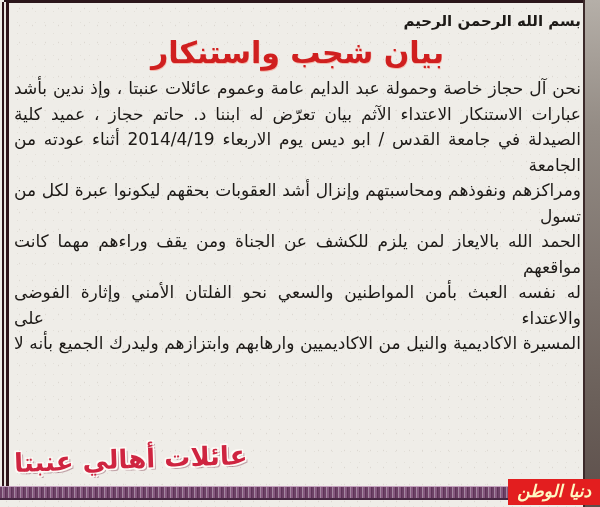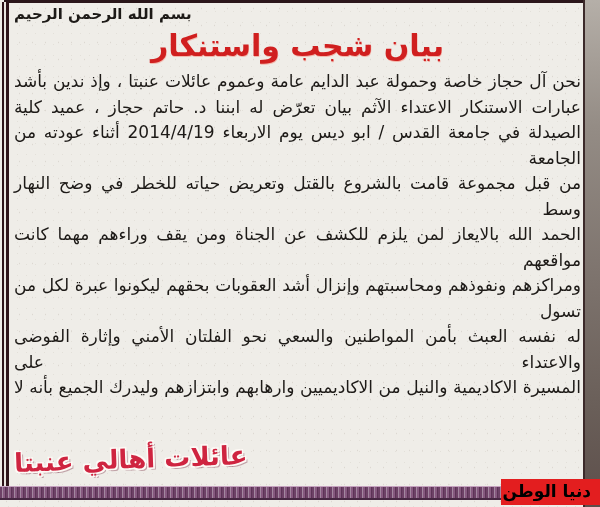--- a/index.html
+++ b/index.html
@@ -43,24 +43,25 @@
       #6d4166 0 2px, #a387a0 2px 3px, #86597f 3px 5px, #5c3356 5px 6px);
     border-top: 1px solid #c5a2bf;
     border-bottom: 2px solid #462742;
   }
   
   .content {
     position: absolute; top: 4px; right: 19px; left: 14px;
     color: #1d1a17;
   }
   .basmala {
-    text-align: left;
+    text-align: right;
     font-size: 15px;
     font-weight: bold;
     line-height: 20px;
+    margin-top: 7px;
   }
   .title {
     margin: 3px 0 4px;
     text-align: center;
     color: #d01f1f;
     font-size: 30px;
     font-weight: bold;
     line-height: 38px;
     text-shadow: 0.5px 0.5px 0 #f3b9ae;
   }
@@ -84,47 +85,47 @@
       -1.5px -1.5px 0 #fdf9f5, 1.5px -1.5px 0 #fdf9f5,
       -1.5px 1.5px 0 #fdf9f5, 1.5px 1.5px 0 #fdf9f5,
       2.5px 2.5px 0 rgba(110, 26, 48, 0.35);
   }
   .watermark {
     position: absolute;
     right: 0;
     bottom: 2px;
     z-index: 5;
     background: #e31e1f;
-    color: #000000;
+    color: #fef9c3;
     font-size: 17px;
     font-weight: bold;
     line-height: 19px;
-    padding: 3px 9px 4px 1px;
+    padding: 3px 9px 4px 9px;
+    font-style: italic;
   }
 </style>
 </head>
 <body>
 
 <div class="paper">
 
   <div class="border-top"></div>
   <div class="border-left"></div>
   <div class="border-right"></div>
 
   <div class="content">
     <div class="basmala">بسم الله الرحمن الرحيم</div>
     <h1 class="title">بيان شجب واستنكار</h1>
 
     <div class="p1">
       <div class="ln">نحن آل حجاز خاصة وحمولة عبد الدايم عامة وعموم عائلات عنبتا ، وإذ ندين بأشد</div>
       <div class="ln">عبارات الاستنكار الاعتداء الآثم بيان تعرّض له ابننا د. حاتم حجاز ، عميد كلية</div>
       <div class="ln">الصيدلة في جامعة القدس / ابو ديس يوم الاربعاء 2014/4/19 أثناء عودته من الجامعة</div>
-      <div class="ln">من قبل مجموعة قامت بالشروع بالقتل وتعريض حياته للخطر في وضح النهار وسط</div>
+      <div class="ln">ومراكزهم ونفوذهم ومحاسبتهم وإنزال أشد العقوبات بحقهم ليكونوا عبرة لكل من تسول</div>
       <div class="ln">الحمد الله بالايعاز لمن يلزم للكشف عن الجناة ومن يقف وراءهم مهما كانت مواقعهم</div>
-      <div class="ln">ومراكزهم ونفوذهم ومحاسبتهم وإنزال أشد العقوبات بحقهم ليكونوا عبرة لكل من تسول</div>
       <div class="ln">له نفسه العبث بأمن المواطنين والسعي نحو الفلتان الأمني وإثارة الفوضى والاعتداء على</div>
       <div class="ln">المسيرة الاكاديمية والنيل من الاكاديميين وارهابهم وابتزازهم وليدرك الجميع بأنه لا</div>
 
     </div>
 
   </div>
 
   <div class="signature">عائلات أهالي عنبتا</div>
 
   <div class="ornament"></div>

